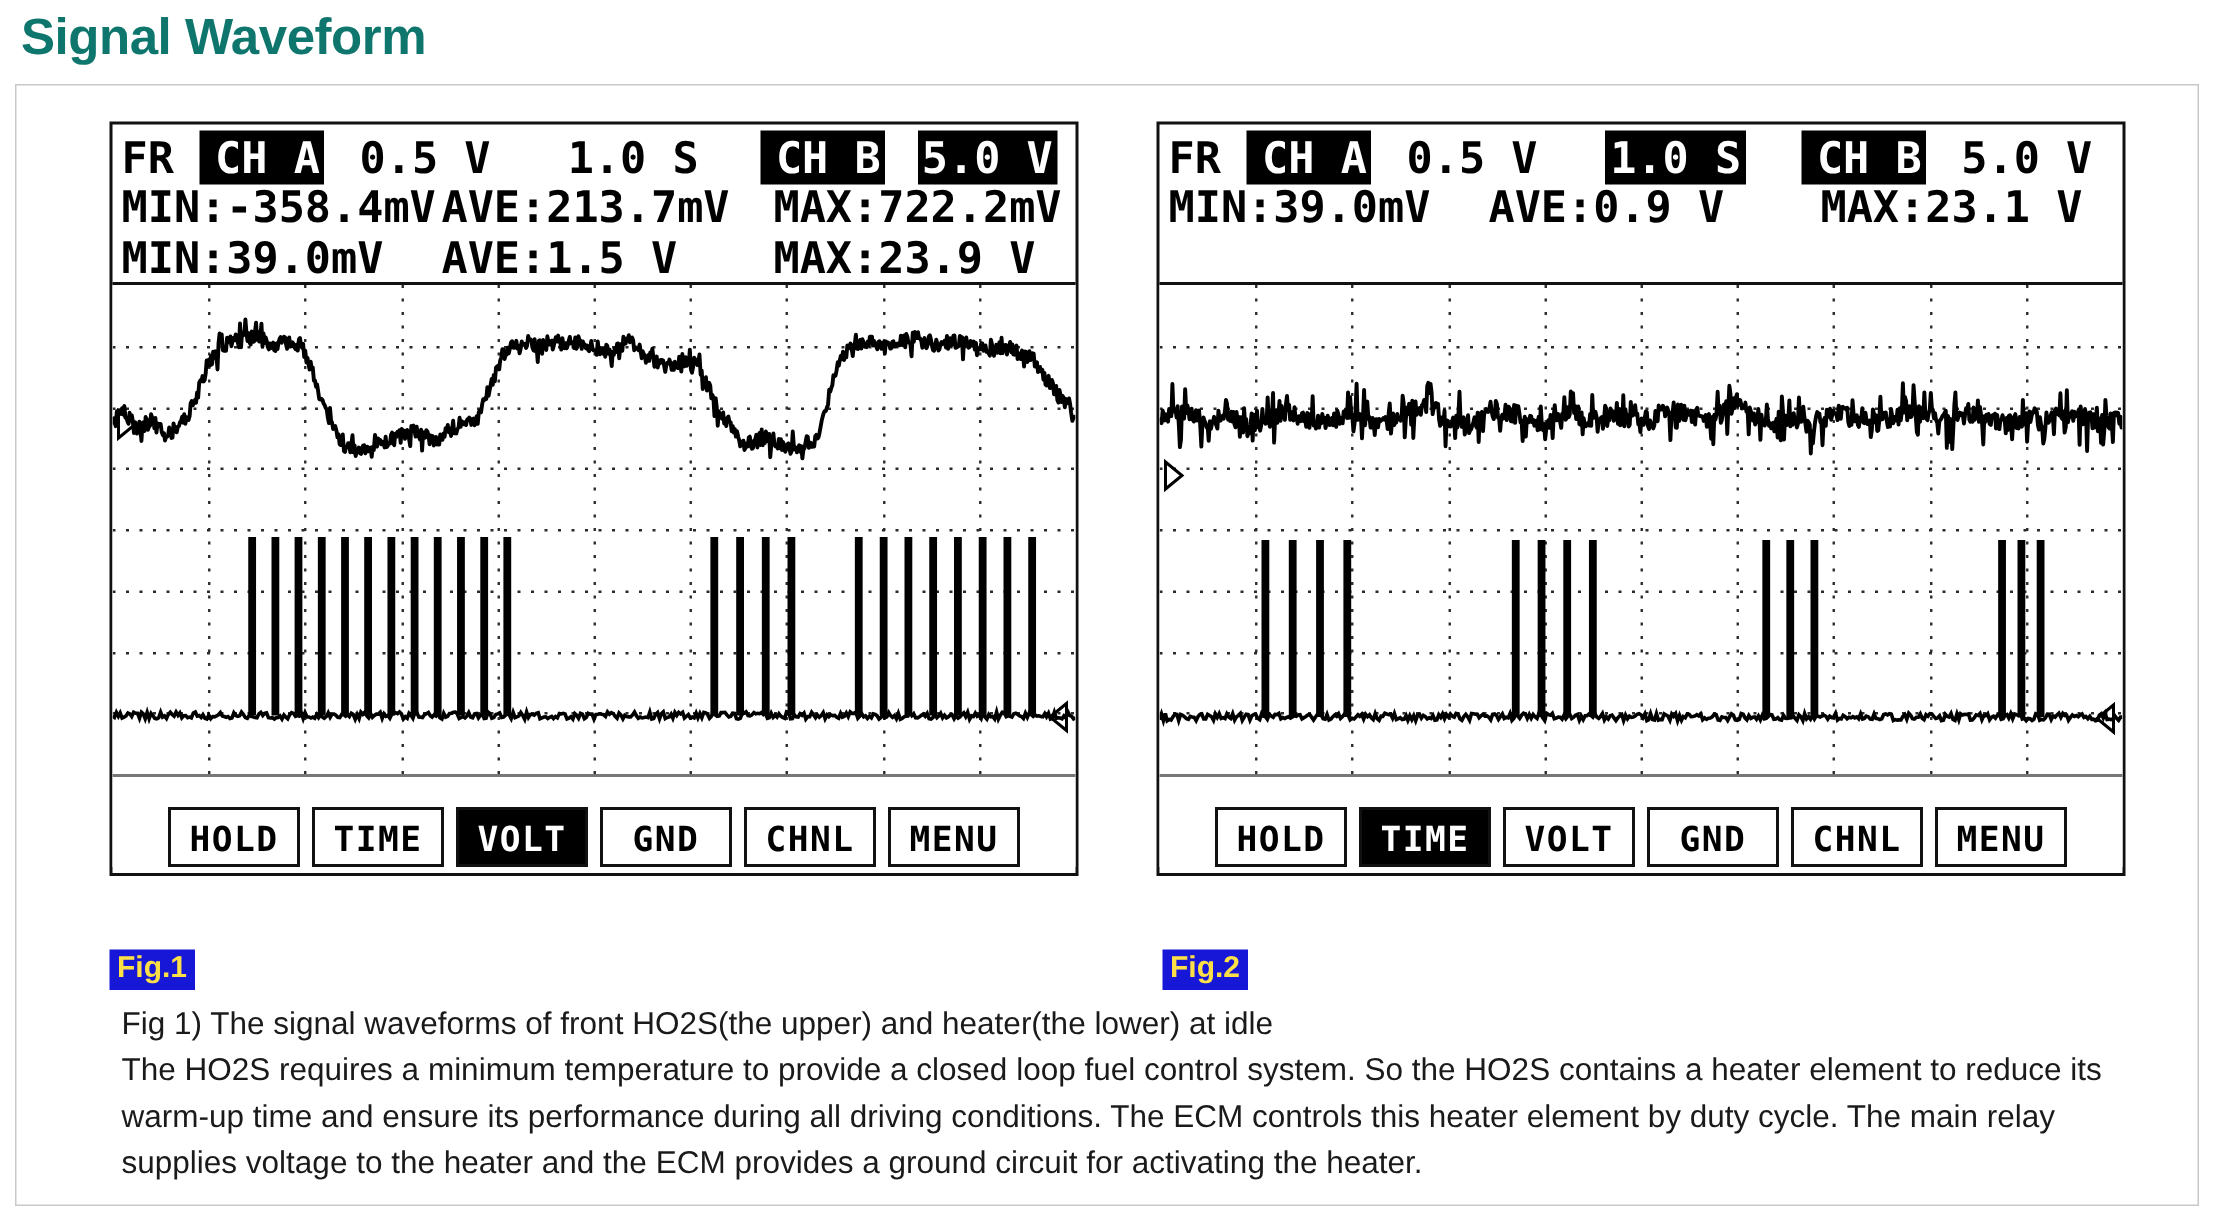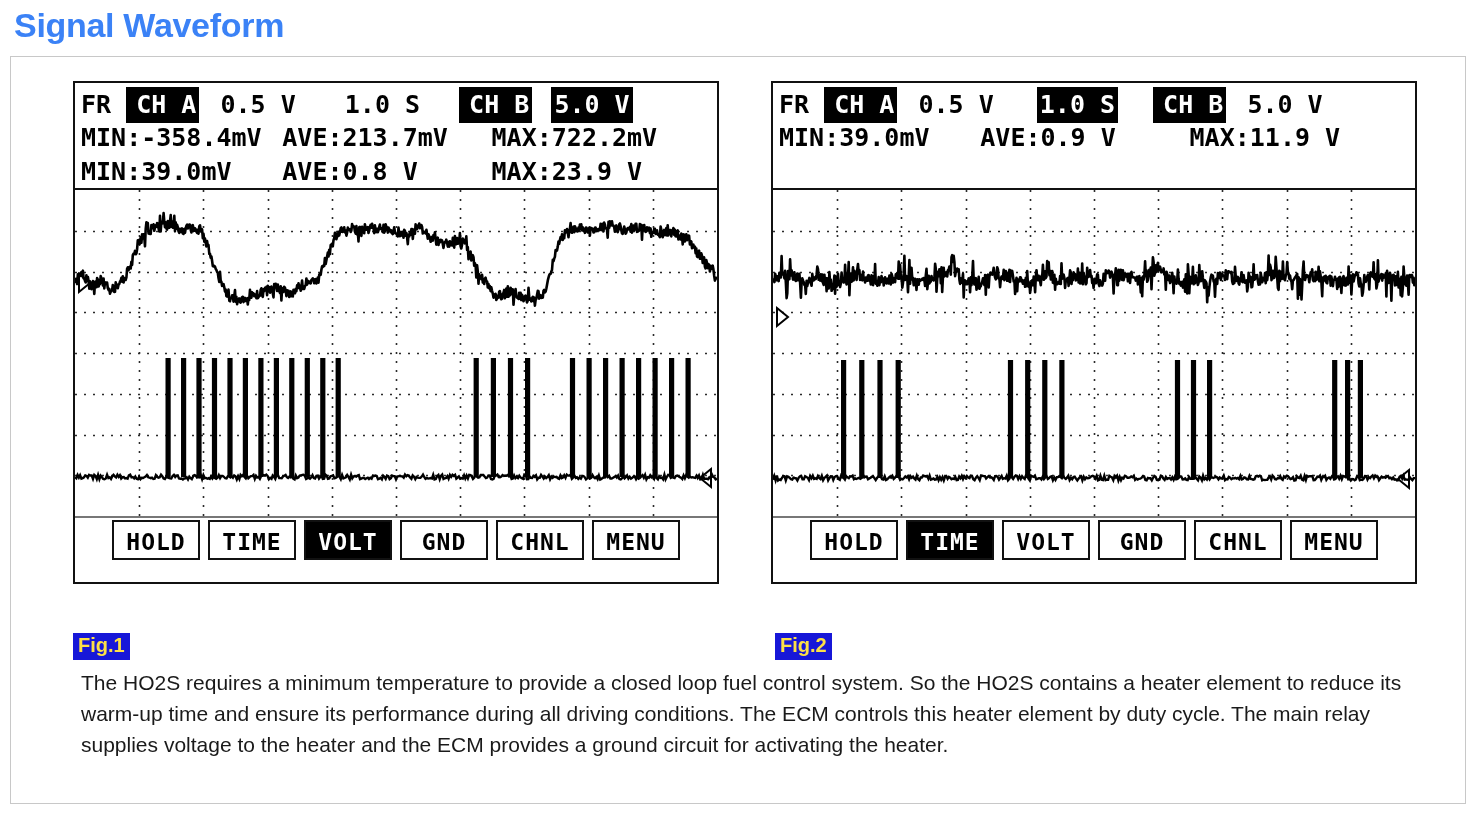--- a/index.html
+++ b/index.html
@@ -14,21 +14,21 @@
     overflow: hidden;
   }
 
   
   #page-title {
     position: absolute;
     left: 14px;
     top: 6px;
     font-size: 34px;
     font-weight: bold;
-    color: #3b82f6;
+    color: #0f766e;
     letter-spacing: -0.3px;
     white-space: nowrap;
   }
 
   
   #content-panel {
     position: absolute;
     left: 10px;
     top: 56px;
     width: 1456px;
@@ -56,21 +56,21 @@
   .scope-head {
     position: relative;
     height: 107px;
     border-bottom: 2px solid #111111;
     box-sizing: border-box;
     padding: 4px 4px 0 6px;
   }
   .head-row {
     height: 34px;
     line-height: 34px;
-    font-size: 25px;
+    font-size: 29px;
     font-weight: bold;
     color: #000;
     white-space: nowrap;
     letter-spacing: 0px;
   }
   .head-row .seg { display: inline-block; }
   .inv {
     background: #000000;
     color: #ffffff;
     padding: 1px 3px;
@@ -86,25 +86,25 @@
     position: relative;
     height: 326px;
     overflow: hidden;
     background: #ffffff;
   }
   .scope-plot svg { display: block; }
 
   
   .scope-keys {
     position: relative;
-    height: 46px;
+    height: 62px;
     border-top: 2px solid #777777;
     background: #ffffff;
     display: flex;
-    align-items: center;
+    align-items: flex-end;
     justify-content: center;
     gap: 8px;
     padding: 0 6px;
     box-sizing: border-box;
   }
   .key {
     min-width: 88px;
     height: 40px;
     line-height: 40px;
     text-align: center;
@@ -173,21 +173,21 @@
       </div>
 
       <div class="head-row">
         <span class="cell-label">MIN:</span><span class="num" style="width:118px">-358.4mV</span>
         <span class="cell-label" style="padding-left:8px">AVE:</span><span class="num" style="width:118px">213.7mV</span>
         <span class="cell-label" style="padding-left:16px">MAX:</span><span class="num" style="width:118px">722.2mV</span>
       </div>
 
       <div class="head-row">
         <span class="cell-label">MIN:</span><span class="num" style="width:118px">39.0mV</span>
-        <span class="cell-label" style="padding-left:8px">AVE:</span><span class="num" style="width:118px">0.8 V</span>
+        <span class="cell-label" style="padding-left:8px">AVE:</span><span class="num" style="width:118px">1.5 V</span>
         <span class="cell-label" style="padding-left:16px">MAX:</span><span class="num" style="width:118px">23.9 V</span>
       </div>
     </div>
 
     <div class="scope-plot">
       <svg id="plot-1" width="642" height="326" viewBox="0 0 642 326">
           <g>
             <line x1="64.5" x2="64.5" y1="0" y2="326" stroke="#2b2b2b" stroke-width="1.6" stroke-dasharray="2 7"></line>
             <line x1="128.5" x2="128.5" y1="0" y2="326" stroke="#2b2b2b" stroke-width="1.6" stroke-dasharray="2 7"></line>
             <line x1="193.5" x2="193.5" y1="0" y2="326" stroke="#2b2b2b" stroke-width="1.6" stroke-dasharray="2 7"></line>
@@ -262,21 +262,21 @@
         <span class="seg" style="padding-left:6px">0.5 V</span>
         <span class="seg inv" style="margin-left:28px">1.0 S</span>
         <span class="seg pad-l inv" style="margin-left:20px">CH B</span>
         <span class="seg" style="padding-left:6px">5.0 V</span>
       </div>
 
 
       <div class="head-row">
         <span class="cell-label">MIN:</span><span class="num" style="width:118px">39.0mV</span>
         <span class="cell-label" style="padding-left:8px">AVE:</span><span class="num" style="width:118px">0.9 V</span>
-        <span class="cell-label" style="padding-left:16px">MAX:</span><span class="num" style="width:118px">11.9 V</span>
+        <span class="cell-label" style="padding-left:16px">MAX:</span><span class="num" style="width:118px">23.1 V</span>
       </div>
     </div>
 
     <div class="scope-plot">
       <svg id="plot-2" width="642" height="326" viewBox="0 0 642 326">
           <g>
             <line x1="64.5" x2="64.5" y1="0" y2="326" stroke="#2b2b2b" stroke-width="1.6" stroke-dasharray="2 7"></line>
             <line x1="128.5" x2="128.5" y1="0" y2="326" stroke="#2b2b2b" stroke-width="1.6" stroke-dasharray="2 7"></line>
             <line x1="193.5" x2="193.5" y1="0" y2="326" stroke="#2b2b2b" stroke-width="1.6" stroke-dasharray="2 7"></line>
             <line x1="257.5" x2="257.5" y1="0" y2="326" stroke="#2b2b2b" stroke-width="1.6" stroke-dasharray="2 7"></line>
@@ -327,16 +327,17 @@
         <div class="key">GND</div>
         <div class="key">CHNL</div>
         <div class="key">MENU</div>
       </div>
   </div>
 
   <div class="fig-chip" id="fig-chip-1">Fig.1</div>
   <div class="fig-chip" id="fig-chip-2">Fig.2</div>
 
   <div id="description">
+    <p>Fig 1) The signal waveforms of front HO2S(the upper) and heater(the lower) at idle</p>
     <p class="body-par">The HO2S requires a minimum temperature to provide a closed loop fuel control system. So the HO2S contains a heater element to reduce its warm-up time and ensure its performance during all driving conditions. The ECM controls this heater element by duty cycle. The main relay supplies voltage to the heater and the ECM provides a ground circuit for activating the heater.</p>
   </div>
 
 </div>
 
 </body></html>

